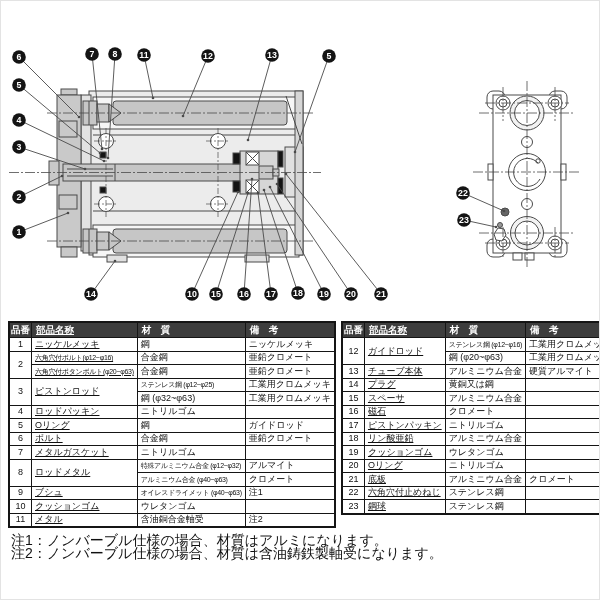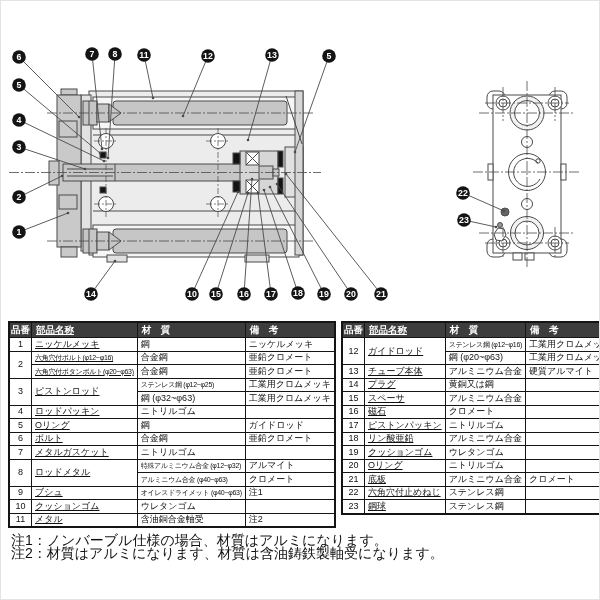--- a/index.html
+++ b/index.html
@@ -431,16 +431,16 @@
             <td class="c1">鋼球</td>
             <td class="c2">ステンレス鋼</td>
             <td class="c3"></td>
           </tr>
         </tbody>
       </table>
   </div>
 
   <div class="notes">
     <div>注1：ノンバーブル仕様の場合、材質はアルミになります。</div>
-    <div>注2：材質はアルミになります、材質は含油鋳鉄製軸受になります。</div>
+    <div>注2：ノンバーブル仕様の場合、材質は含油鋳鉄製軸受になります。</div>
   </div>
 
 </div>
 
 </body></html>

